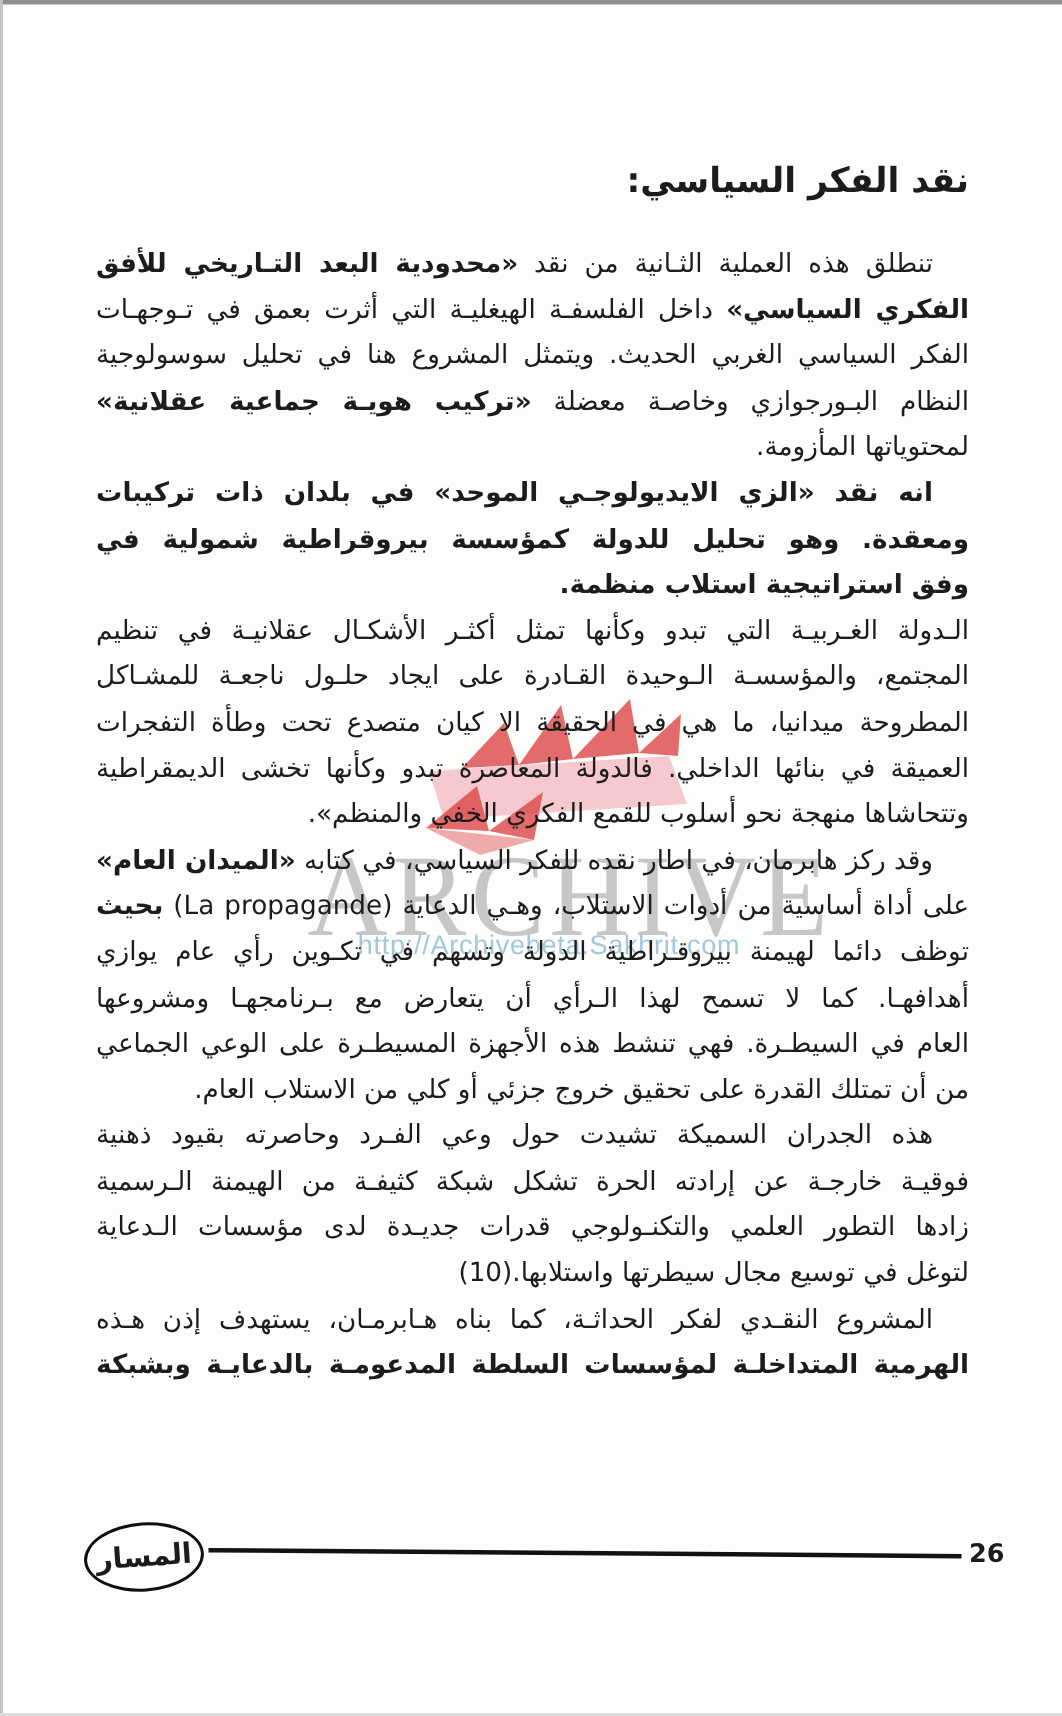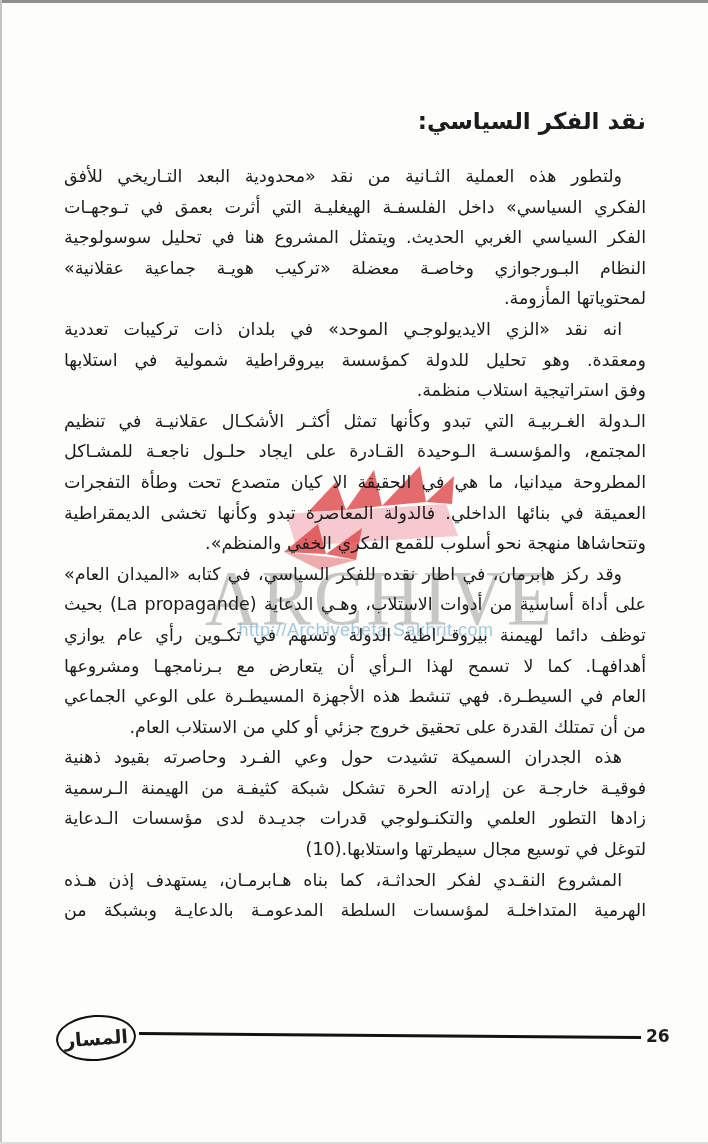--- a/index.html
+++ b/index.html
@@ -49,21 +49,21 @@
   .line{
     height:30.6px;line-height:30.6px;
     font-size:17.5px;
     text-align:justify;
     overflow:hidden;
     white-space:nowrap;
   }
   .line.j{text-align-last:justify;white-space:normal;}
   .line.e{text-align-last:right;}
   .line.ind{text-indent:24px;}
-  .b{font-weight:400;margin-top:26px;}
+  .b{font-weight:700;margin-top:26px;}
 
   
   .footer-oval{
     position:absolute;left:56px;top:1015px;width:76px;height:42px;
     border:2.5px solid #101010;border-radius:50%;
     display:flex;align-items:center;justify-content:center;
     transform:rotate(-4deg);
     direction:rtl;font-size:19px;font-weight:700;
     background:transparent;
   }
@@ -100,21 +100,21 @@
       <polygon points="6,100 78,108 42,118" fill="#e7807f" opacity="0.65"></polygon>
     </svg>
     <div class="wm-word">ARCHIVE</div>
     <div class="wm-url">http://Archivebeta.Sakhrit.com</div>
   </div>
 
   <div class="content">
     <div class="title">نقد الفكر السياسي:</div>
     <div class="body-text">
         <div>
-          <div class="line j ind"><span>ولتطور هذه العملية الثـانية من نقد </span><span class="b">«محدودية البعد التـاريخي للأفق</span></div>
+          <div class="line j ind"><span>تنطلق هذه العملية الثـانية من نقد </span><span class="b">«محدودية البعد التـاريخي للأفق</span></div>
           <div class="line j"><span class="b">الفكري السياسي»</span><span> داخل الفلسفـة الهيغليـة التي أثرت بعمق في تـوجهـات</span></div>
           <div class="line j"><span>الفكر السياسي الغربي الحديث. ويتمثل المشروع هنا في تحليل سوسولوجية</span></div>
           <div class="line j"><span>النظام البـورجوازي وخاصـة معضلة </span><span class="b">«تركيب هويـة جماعية عقلانية»</span></div>
           <div class="line e"><span>لمحتوياتها المأزومة.</span></div>
         </div>
         <div>
           <div class="line j ind"><span class="b">انه نقد «الزي الايديولوجـي الموحد» في بلدان ذات تركيبات تعددية</span></div>
           <div class="line j"><span class="b">ومعقدة. وهو تحليل للدولة كمؤسسة بيروقراطية شمولية في استلابها</span></div>
           <div class="line e"><span class="b">وفق استراتيجية استلاب منظمة.</span></div>
         </div>

